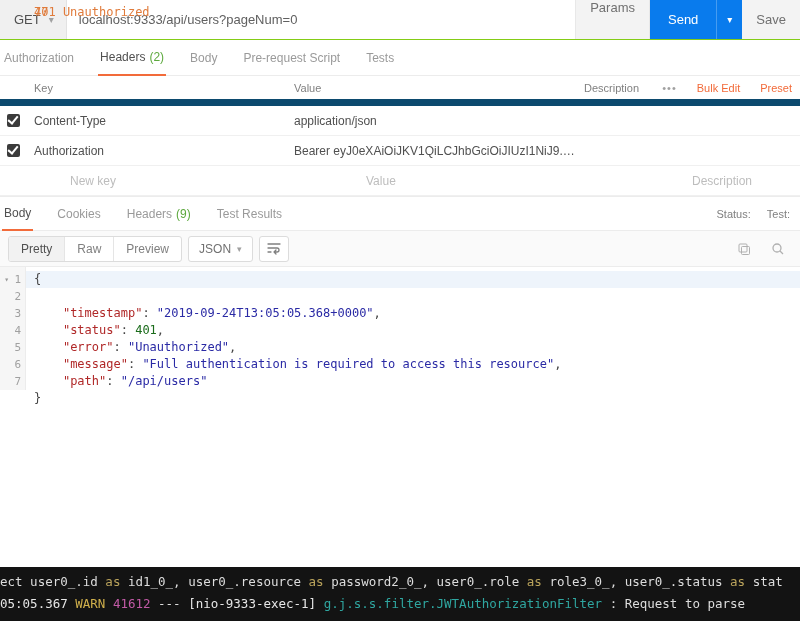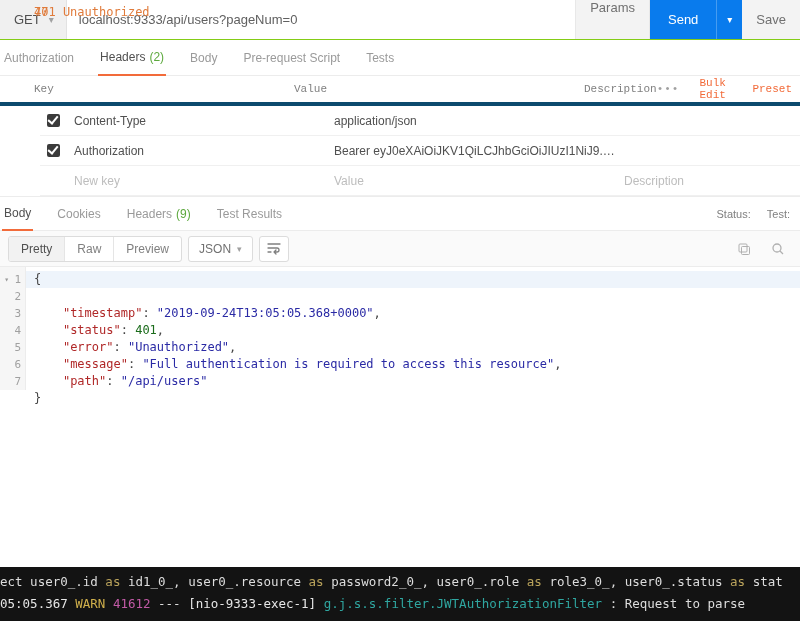--- a/index.html
+++ b/index.html
@@ -18,32 +18,32 @@
 
   
   .req-tabs { display: flex; align-items: center; height: 36px; border-bottom: 1px solid #ececec; padding: 0 0 0 0; gap: 22px; font-size: 12px; color: #9a9a9a; }
   .req-tabs .tab { display: flex; align-items: center; height: 100%; padding: 0 2px; cursor: default; }
   .req-tabs .tab.active { color: #505050; border-bottom: 2px solid #f26b3a; margin-bottom: -1px; }
   .req-tabs .count { color: #5da93e; margin-left: 4px; }
   .req-tabs .first { margin-left: 2px; }
 
   
   .hdr-table { border-bottom: 1px solid #ececec; }
-  .hdr-head { display: grid; grid-template-columns: 26px 260px 290px 1fr; align-items: center; height: 30px; border-bottom: 4px solid #0c4a6e; font-size: 11px; color: #808080; font-family: Liberation Mono, monospace; }
+  .hdr-head { display: grid; grid-template-columns: 26px 260px 290px 1fr; align-items: center; height: 30px; border-bottom: 7px solid #0c4a6e; font-size: 11px; color: #808080; }
   .hdr-head .kcell, .hdr-head .vcell, .hdr-head .dcell { padding-left: 8px; }
   .hdr-head .dcell { display: flex; align-items: center; justify-content: space-between; padding-right: 8px; }
   .hdr-head .dright { display: flex; align-items: center; gap: 12px; }
   .hdr-head .dright .dots { color: #a0a0a0; letter-spacing: 1px; }
   .hdr-head .dright .bulk, .hdr-head .dright .preset { color: #f26b3a; font-size: 11px; padding-left: 8px; }
-  .hdr-row { display: grid; grid-template-columns: 26px 260px 290px 1fr; align-items: center; height: 30px; border-bottom: 1px solid #f0f0f0; font-size: 12px; color: #505050; margin-left: 40px; }
+  .hdr-row { display: grid; grid-template-columns: 26px 260px 290px 1fr; align-items: center; height: 30px; border-bottom: 1px solid #f0f0f0; font-size: 12px; color: #505050; }
   .hdr-row .chk { display: flex; align-items: center; justify-content: center; }
   .hdr-row .chk .box { width: 13px; height: 13px; border-radius: 2px; background: #3b3b3b; position: relative; }
   .hdr-row .chk .box::after { content: ""; position: absolute; left: 3px; top: 0px; width: 4px; height: 8px; border: solid #fff; border-width: 0 2px 2px 0; transform: rotate(40deg); }
   .hdr-row .k, .hdr-row .v, .hdr-row .d { padding-left: 8px; white-space: nowrap; overflow: hidden; text-overflow: ellipsis; }
-  .hdr-row.placeholder { color: #bdbdbd; }
+  .hdr-row.placeholder { color: #bdbdbd; gap: 36px; }
   .hdr-row.placeholder .chk .box { background: transparent; border: none; }
   .hdr-row.placeholder .chk .box::after { display: none; }
 
   
   .resp-bar { display: flex; align-items: center; justify-content: space-between; height: 34px; border-bottom: 1px solid #ececec; padding-right: 10px; font-size: 12px; }
   .resp-tabs { display: flex; align-items: center; height: 100%; gap: 22px; }
   .resp-tabs .tab { display: flex; align-items: center; height: 100%; padding: 0 2px; color: #9a9a9a; }
   .resp-tabs .tab.active { color: #505050; border-bottom: 2px solid #f26b3a; margin-bottom: -1px; }
   .resp-tabs .count { color: #5da93e; margin-left: 4px; }
   .resp-status { display: flex; align-items: center; gap: 16px; color: #808080; font-size: 11px; }

